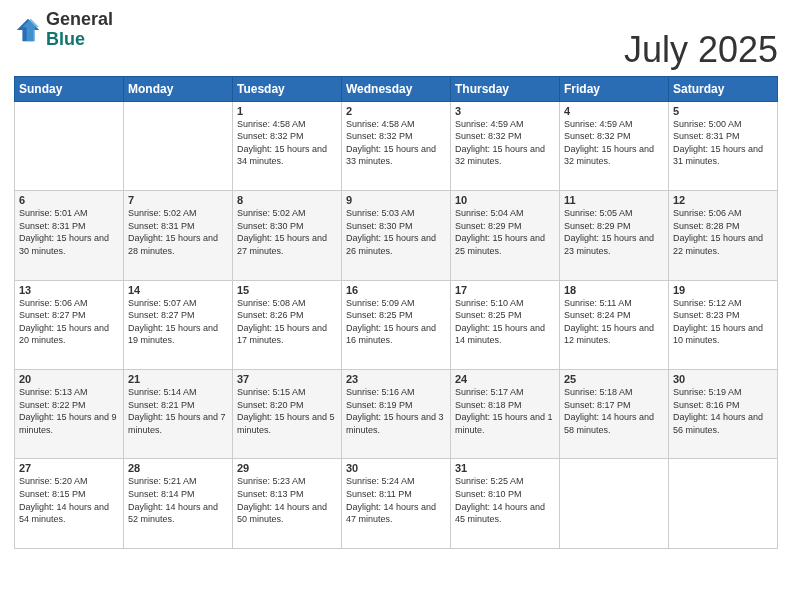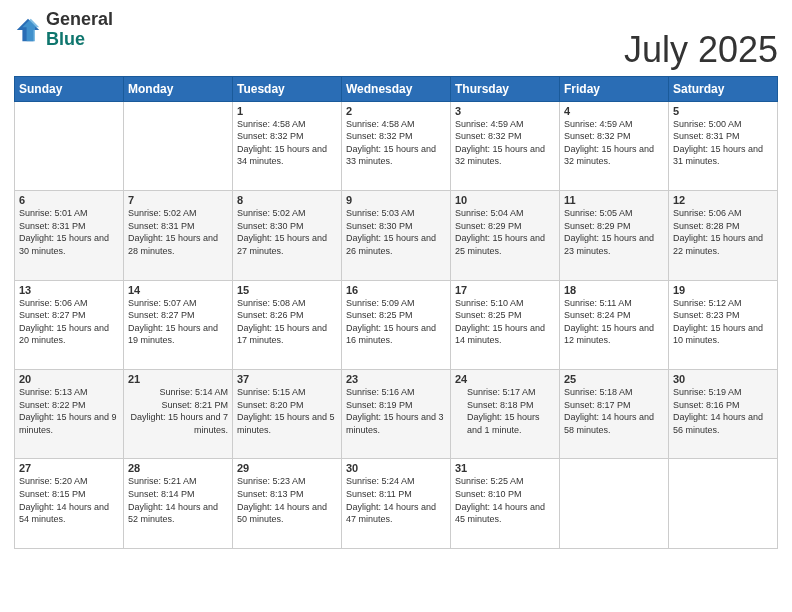--- a/index.html
+++ b/index.html
@@ -251,39 +251,39 @@
         </tr>
         <tr>
           <td>
             <span class="day-number">20</span>
             <div class="day-info" style="white-space: pre-line;">Sunrise: 5:13 AM
 Sunset: 8:22 PM
 Daylight: 15 hours and 9 minutes.</div>
           </td>
           <td>
             <span class="day-number">21</span>
-            <div class="day-info" style="white-space: pre-line; text-align: right;">Sunrise: 5:14 AM
+            <div class="day-info" style="white-space: pre-line;">Sunrise: 5:14 AM
 Sunset: 8:21 PM
 Daylight: 15 hours and 7 minutes.</div>
           </td>
           <td>
             <span class="day-number">37</span>
             <div class="day-info" style="white-space: pre-line;">Sunrise: 5:15 AM
 Sunset: 8:20 PM
 Daylight: 15 hours and 5 minutes.</div>
           </td>
           <td>
             <span class="day-number">23</span>
             <div class="day-info" style="white-space: pre-line;">Sunrise: 5:16 AM
 Sunset: 8:19 PM
 Daylight: 15 hours and 3 minutes.</div>
           </td>
           <td>
             <span class="day-number">24</span>
-            <div class="day-info" style="white-space: pre-line; margin-left: 12px;">Sunrise: 5:17 AM
+            <div class="day-info" style="white-space: pre-line;">Sunrise: 5:17 AM
 Sunset: 8:18 PM
 Daylight: 15 hours and 1 minute.</div>
           </td>
           <td>
             <span class="day-number">25</span>
             <div class="day-info" style="white-space: pre-line;">Sunrise: 5:18 AM
 Sunset: 8:17 PM
 Daylight: 14 hours and 58 minutes.</div>
           </td>
           <td>

